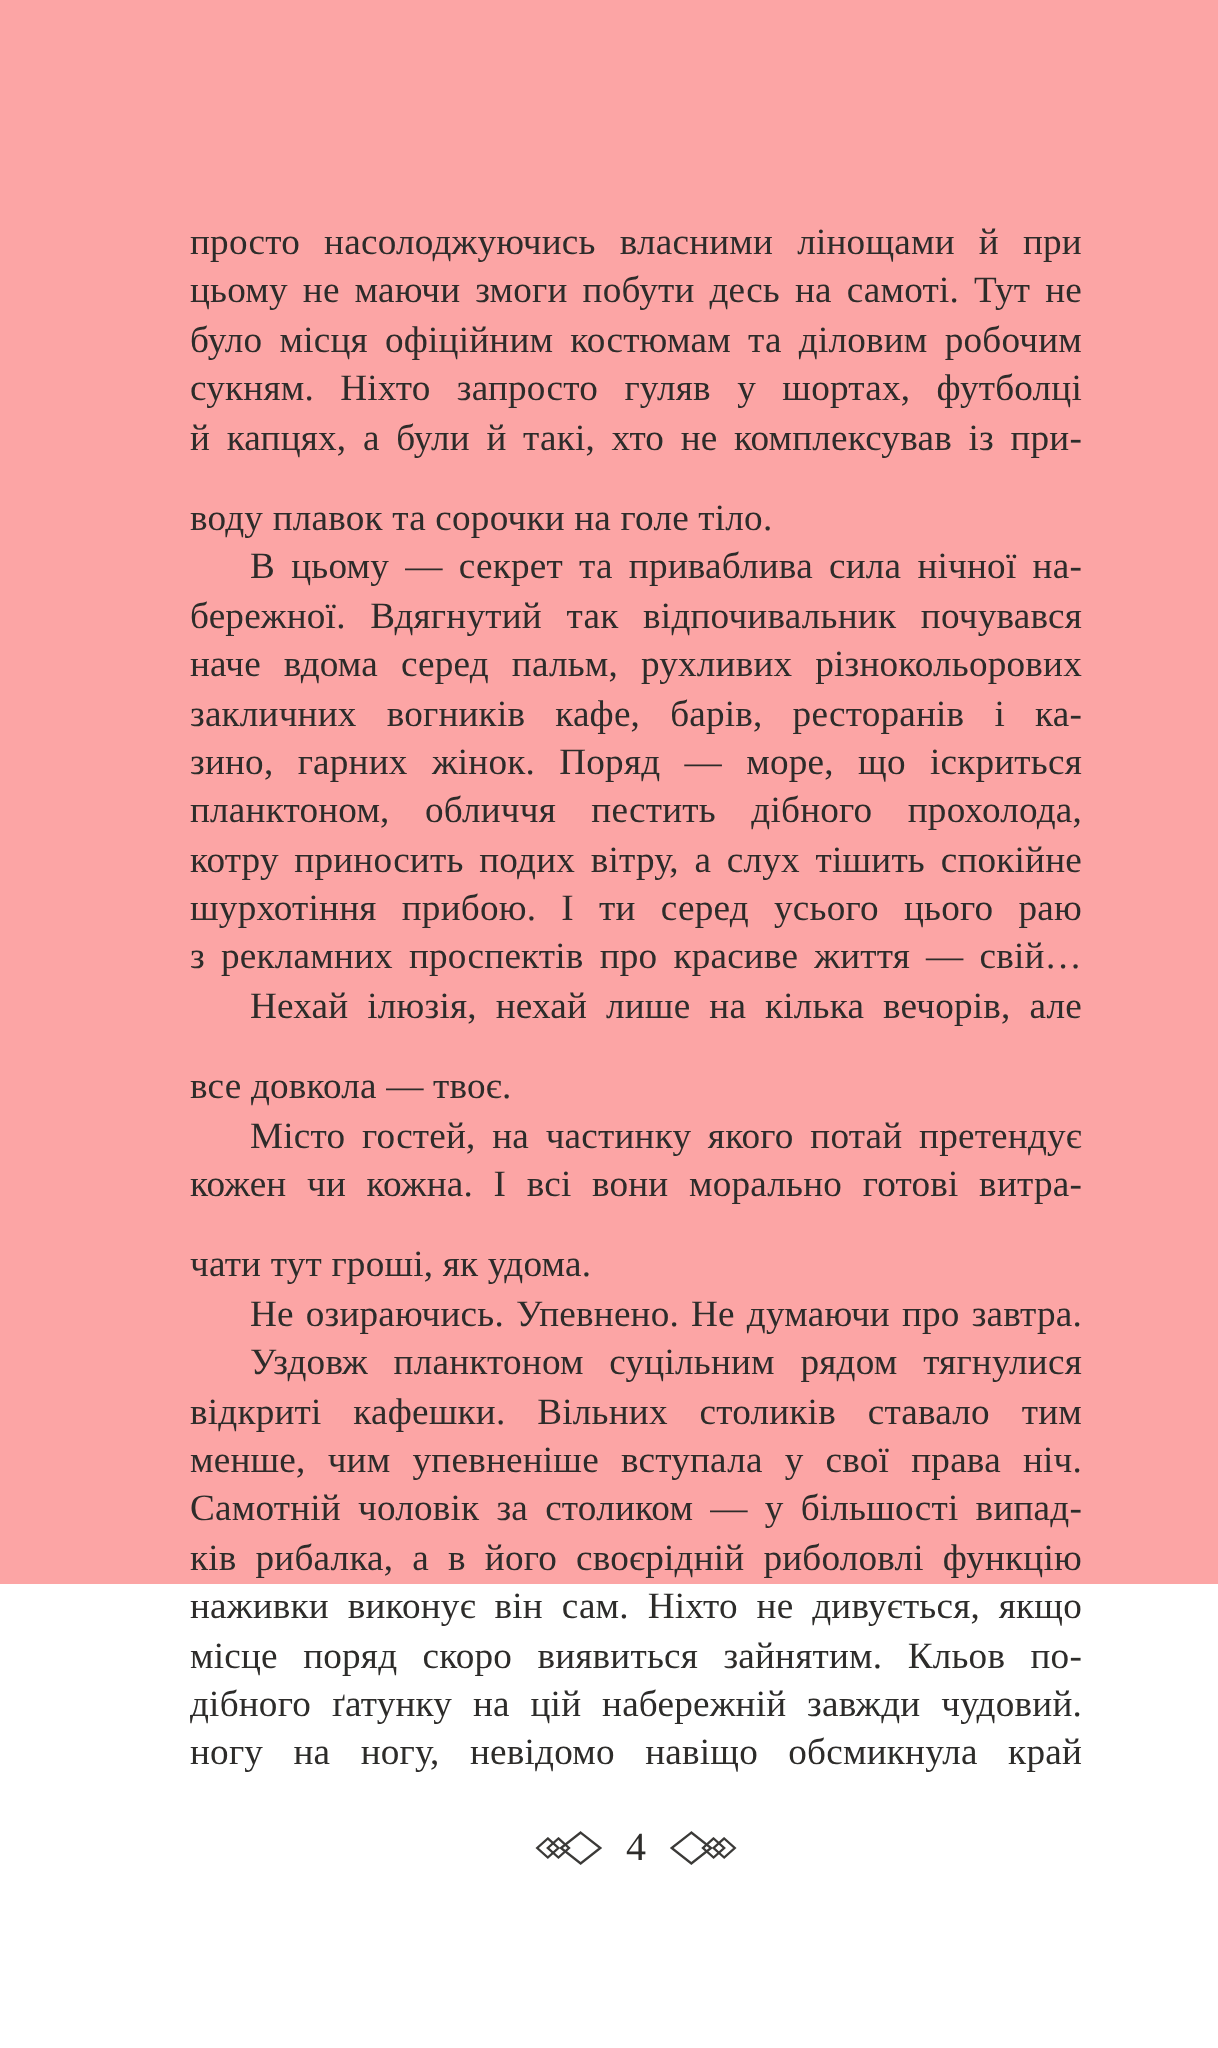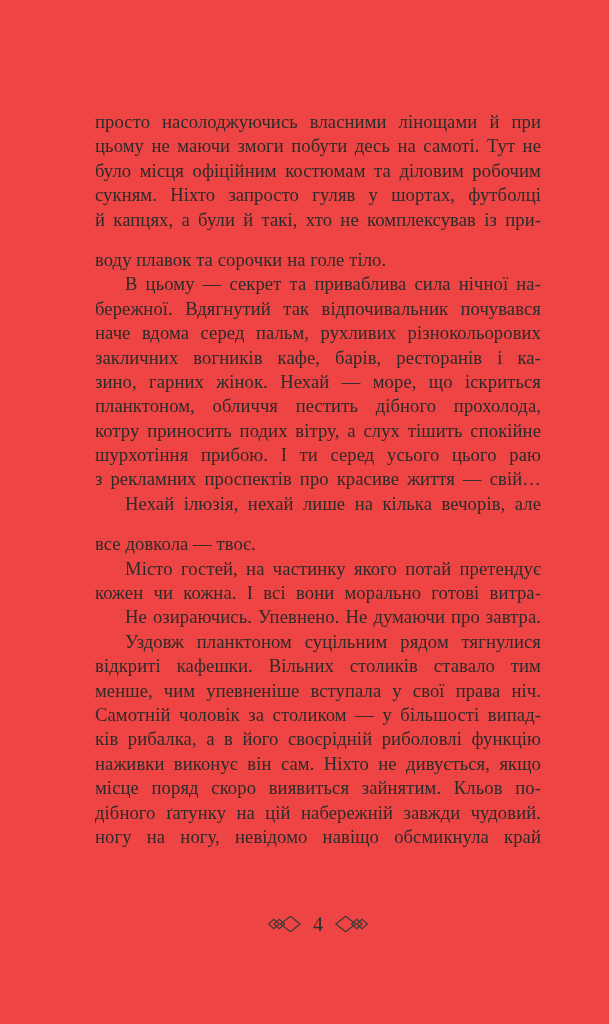--- a/index.html
+++ b/index.html
@@ -9,22 +9,22 @@
   body {
     width: 609px;
     height: 1024px;
     background: #ffffff;
     overflow: hidden;
     font-family: "Liberation Serif", "DejaVu Serif", serif;
   }
   .page {
     position: relative;
     width: 609px;
-    height: 1024px;
-    background: #ef4444;
+    height: 792px;
+    background: #fca5a5;
   }
   .text-block {
     position: absolute;
     left: 95px;
     top: 110px;
     width: 446px;
     font-size: 18.6px;
     line-height: 24.4px;
     color: #2d2c2a;
     letter-spacing: 0.1px;
@@ -85,33 +85,34 @@
         <div class="line">було місця офіційним костюмам та діловим робочим</div>
         <div class="line">сукням. Ніхто запросто гуляв у шортах, футболці</div>
         <div class="line">й капцях, а були й такі, хто не комплексував із при-</div>
         <div class="line endline">воду плавок та сорочки на голе тіло.</div>
       </div>
       <div class="paragraph">
         <div class="line indent">В цьому — секрет та приваблива сила нічної на-</div>
         <div class="line">бережної. Вдягнутий так відпочивальник почувався</div>
         <div class="line">наче вдома серед пальм, рухливих різнокольорових</div>
         <div class="line">закличних вогників кафе, барів, ресторанів і ка-</div>
-        <div class="line">зино, гарних жінок. Нехай — море, що іскриться</div>
+        <div class="line">зино, гарних жінок. Поряд — море, що іскриться</div>
         <div class="line">планктоном, обличчя пестить дібного прохолода,</div>
         <div class="line">котру приносить подих вітру, а слух тішить спокійне</div>
         <div class="line">шурхотіння прибою. І ти серед усього цього раю</div>
         <div class="line">з рекламних проспектів про красиве життя — свій…</div>
       </div>
       <div class="paragraph">
         <div class="line indent">Нехай ілюзія, нехай лише на кілька вечорів, але</div>
         <div class="line endline">все довкола — твоє.</div>
       </div>
       <div class="paragraph">
         <div class="line indent">Місто гостей, на частинку якого потай претендує</div>
         <div class="line">кожен чи кожна. І всі вони морально готові витра-</div>
+        <div class="line endline">чати тут гроші, як удома.</div>
       </div>
       <div class="paragraph">
         <div class="line indent">Не озираючись. Упевнено. Не думаючи про завтра.</div>
       </div>
       <div class="paragraph">
         <div class="line indent">Уздовж планктоном суцільним рядом тягнулися</div>
         <div class="line">відкриті кафешки. Вільних столиків ставало тим</div>
         <div class="line">менше, чим упевненіше вступала у свої права ніч.</div>
         <div class="line">Самотній чоловік за столиком — у більшості випад-</div>
         <div class="line">ків рибалка, а в його своєрідній риболовлі функцію</div>

